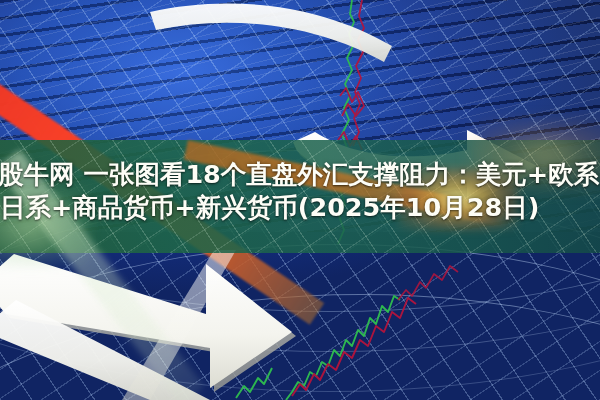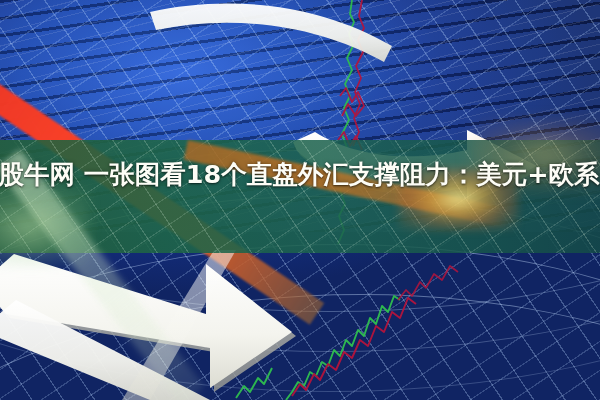--- a/index.html
+++ b/index.html
@@ -180,21 +180,21 @@
   }
 
   
   .arrow-svg { position: absolute; inset: 0; width: 600px; height: 400px; }
 
   
   .headline {
     position: absolute;
     left: 0; right: 0;
     top: 158px;
-    text-align: center;
+    text-align: left;
     line-height: 1.28;
     font-weight: 700;
     font-size: 25.5px;
     color: #fdfdf6;
     letter-spacing: 0px;
     text-shadow:
       0 1px 2px rgba(0,0,0,0.55),
       0 0 4px rgba(0,0,0,0.35);
     white-space: nowrap;
   }
@@ -294,15 +294,16 @@
     <div class="green-band-lattice"></div>
   </div>
   <div class="beam-brown"></div>
   <div class="green-ray"></div>
   <div class="glow-green-bl"></div>
   <div class="glow-orange-2"></div>
   <div class="glow-orange"></div>
 
   <div class="headline">
     <span class="line line1">股牛网 一张图看18个直盘外汇支撑阻力：美元+欧系</span>
+    <span class="line line2">日系+商品货币+新兴货币(2025年10月28日)</span>
   </div>
 
 </div>
 
 </body></html>

